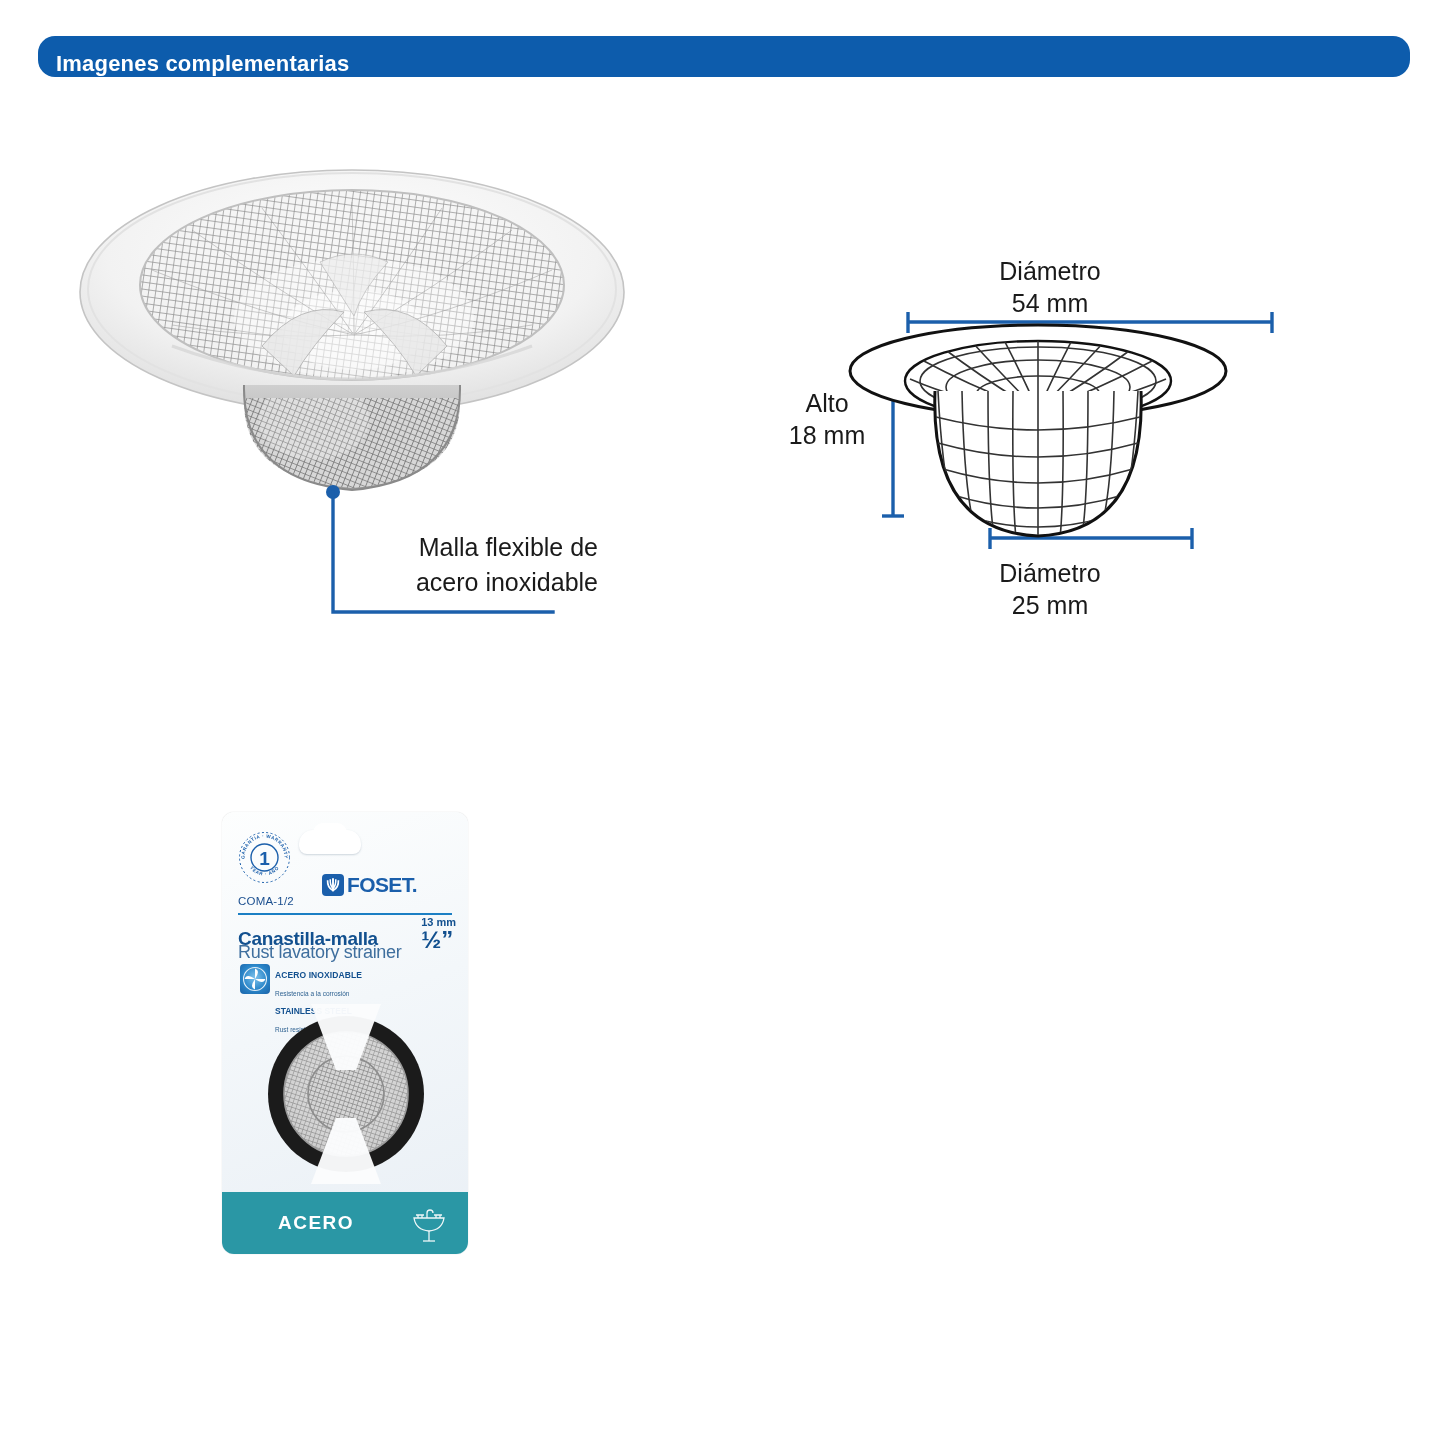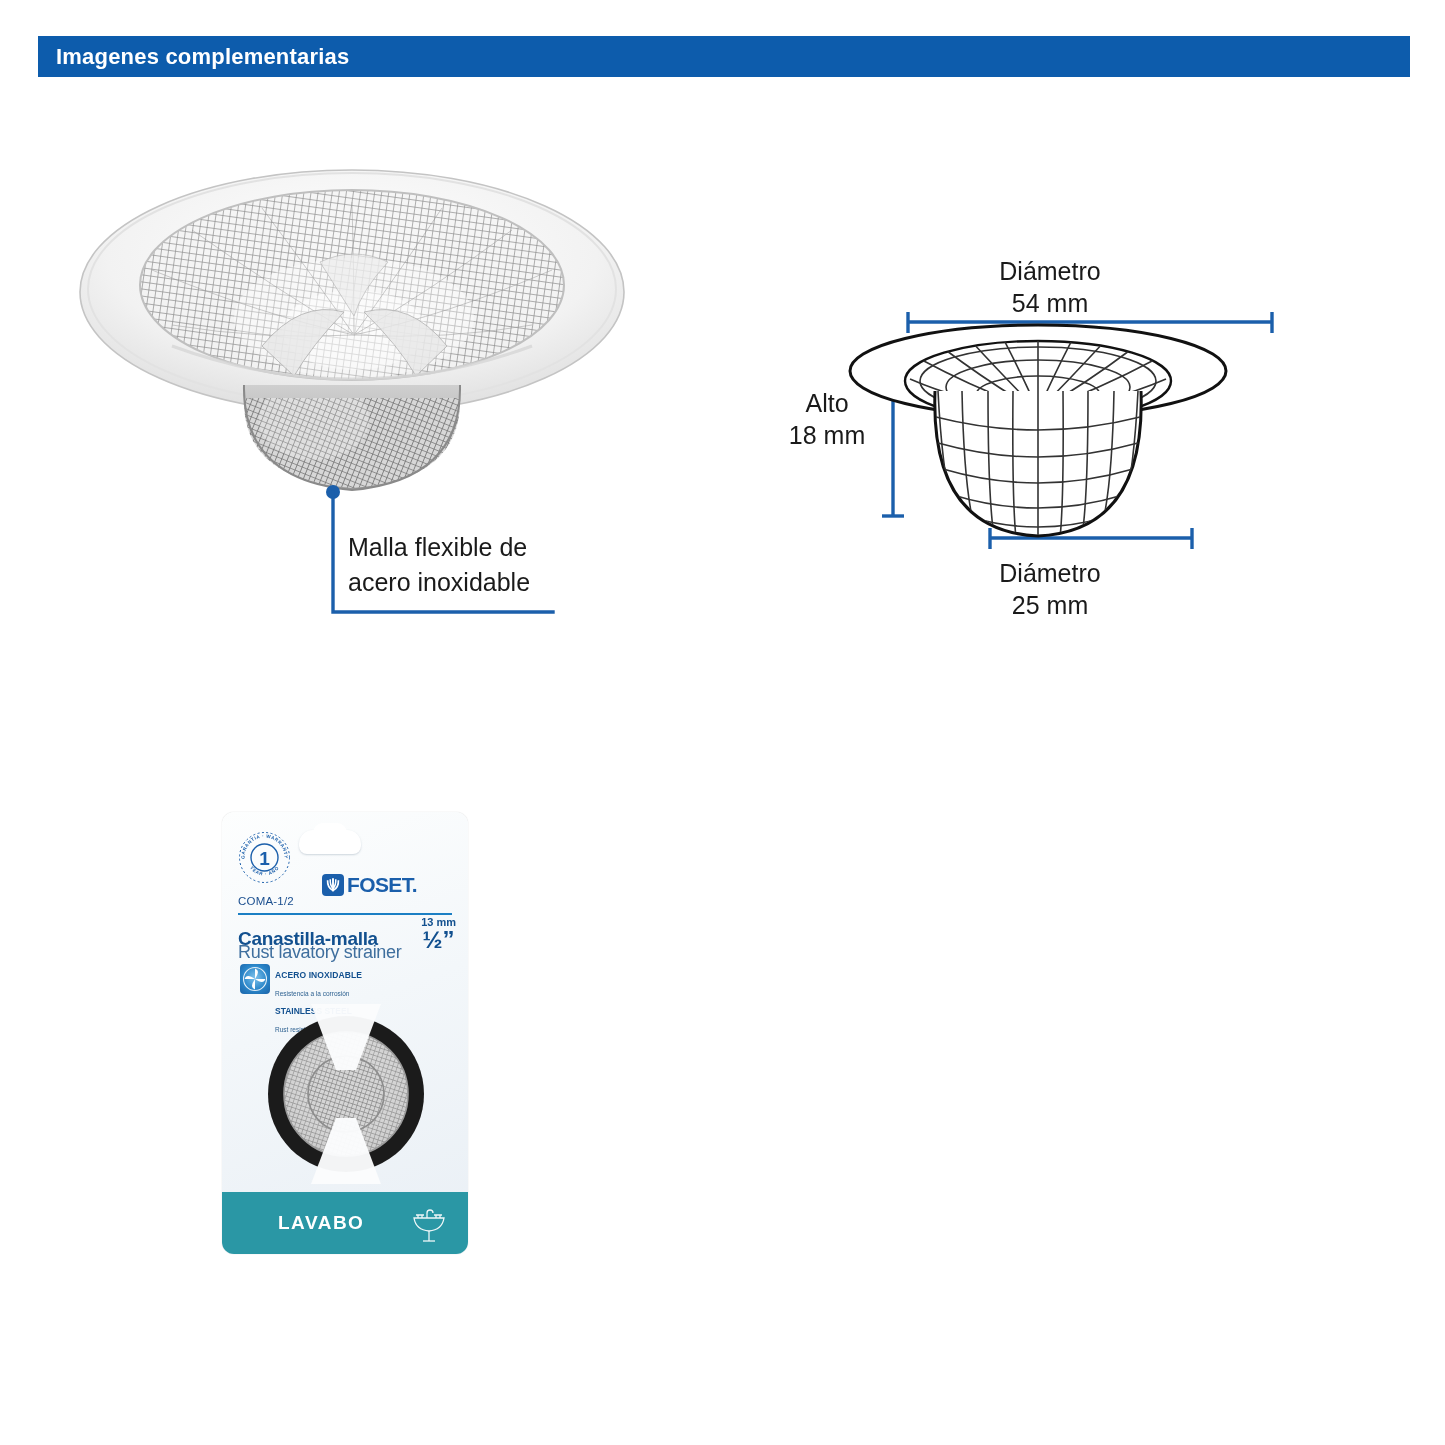--- a/index.html
+++ b/index.html
@@ -17,21 +17,22 @@
 
   
   .header-bar {
     position: absolute;
     left: 38px;
     top: 36px;
     width: 1372px;
     height: 41px;
     background: #0d5cac;
     display: flex;
-    align-items: center;
+    align-items: flex-end;
+    border-radius: 17px;
   }
   .header-title {
     color: #ffffff;
     font-size: 22px;
     font-weight: bold;
     letter-spacing: 0.2px;
     margin-left: 18px;
     white-space: nowrap;
   }
 
@@ -45,20 +46,21 @@
   }
   .photo-svg { display: block; width: 580px; height: 380px; }
 
   
   .callout {
     position: absolute;
     left: 280px;
     top: 470px;
     width: 340px;
     height: 165px;
+    text-align: right;
   }
   .callout-svg { position: absolute; left: 0; top: 0; width: 340px; height: 165px; }
   .callout-text {
     position: absolute;
     left: 68px;
     top: 60px;
     width: 250px;
     color: #1a1a1a;
     font-size: 25px;
     line-height: 35px;
@@ -184,21 +186,21 @@
     left: 16px;
     top: 130px;
     color: #3f6f9e;
     font-size: 18px;
     letter-spacing: -0.3px;
   }
   .pkg-size {
     position: absolute;
     right: 12px;
     top: 104px;
-    text-align: center;
+    text-align: left;
     color: #12508f;
     margin-left: 44px;
   }
   .pkg-size-mm { font-size: 11px; font-weight: bold; display:block; line-height: 12px;}
   .pkg-size-in { font-size: 24px; font-weight: bold; display:block; line-height: 24px;}
 
   
   .ss-badge {
     position: absolute;
     left: 18px;
@@ -523,21 +525,21 @@
         <circle cx="100" cy="90" r="38" fill="url(#pkMesh)" opacity="0.95"></circle>
       </g>
       <circle cx="100" cy="90" r="38" fill="none" stroke="#8c8c8c" stroke-width="1.6"></circle>
 
       <path d="M62 -8 L138 -8 L110 66 L90 66 Z" fill="#fbfcfd" opacity="0.97"></path>
       <path d="M62 188 L138 188 L110 114 L90 114 Z" fill="#fbfcfd" opacity="0.97"></path>
     </svg>
   </div>
 
   <div class="pkg-band">
-    <span class="band-label">LAVABO</span>
+    <span class="band-label">ACERO</span>
     <span class="band-icon">
       <svg viewBox="0 0 46 46">
         <g stroke="#ffffff" stroke-width="1.3" fill="none" opacity="0.92">
           <path d="M8 18 L38 18 Q36 30 23 31 Q10 30 8 18 Z"></path>
           <path d="M23 31 L23 41"></path>
           <path d="M17 41 L29 41"></path>
           <path d="M21 18 L21 13 Q21 10 24 10 Q27 10 27 13"></path>
           <path d="M12 18 L12 15 M16 18 L16 15"></path>
           <path d="M30 18 L30 15 M34 18 L34 15"></path>
           <path d="M10 15 L18 15 M28 15 L36 15"></path>

